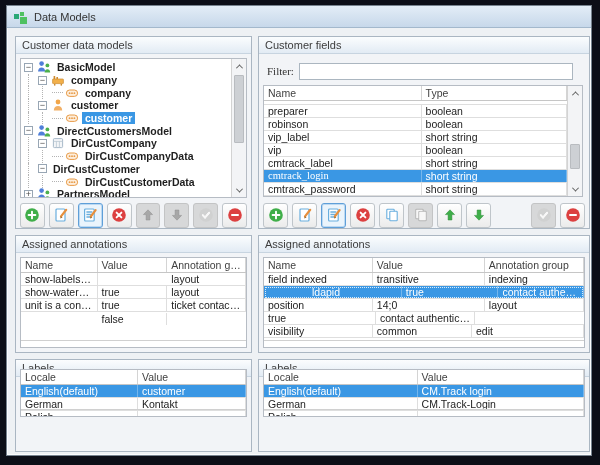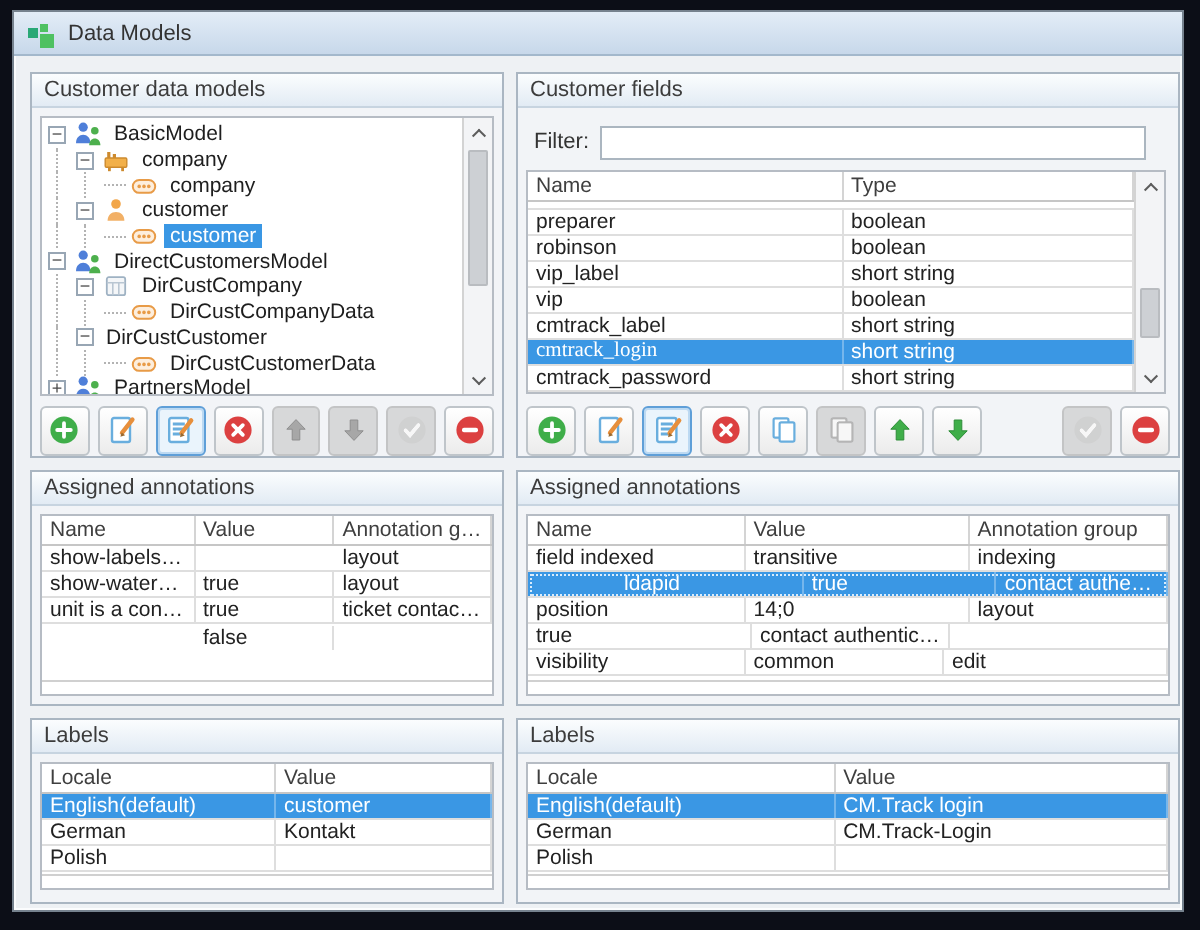--- a/index.html
+++ b/index.html
@@ -32,51 +32,51 @@
   #p-fields { left:251px; top:7px;   width:332px; height:193px; }
   #p-ann-l  { left:8px;   top:206px; width:237px; height:118px; }
   #p-ann-r  { left:251px; top:206px; width:332px; height:118px; }
   #p-lab-l  { left:8px;   top:330px; width:237px; height:93px; }
   #p-lab-r  { left:251px; top:330px; width:332px; height:93px; }
 
   .inner-box { position:absolute; background:#fff; border:1px solid #b6bcc4; overflow:hidden; }
   #tree-box   { left:4px; top:21px; right:4px; height:140px; }
   #fields-box { left:4px; top:48px; right:6px; height:112px; }
   .ann-box    { left:4px; top:21px; right:4px; bottom:4px; }
-  .lab-box    { left:4px; top:21px; right:4px; height:64px; }
+  .lab-box    { left:4px; top:9px; right:4px; height:48px; }
 
   
   .tree { position:absolute; left:0; top:0; right:15px; bottom:0; overflow:hidden; padding-top:2px; }
   .tree-row { display:flex; align-items:center; height:12.7px; padding-left:3px;
               font-size:10.5px; color:#1e1e1e; white-space:nowrap; }
   .guide { width:10px; margin-left:4px; height:100%; border-left:1px dotted #b3b3b3; }
   .exp { width:9px; height:9px; flex:0 0 9px; border:1px solid #98a6b4; background:#fff;
          font-size:9px; line-height:7px; text-align:center; color:#4a4a4a; margin-right:3px; }
   .exp-sp { width:11px; flex:0 0 11px; border-bottom:1px dotted #b3b3b3; height:1px; align-self:center; margin-right:1px;}
   .tree-icon { width:15px; height:14px; flex:0 0 15px; margin-right:3px; display:flex;
                align-items:center; justify-content:center; }
-  .tree-label { padding:0 3px; line-height:12px; }
+  .tree-label { padding:0 3px; line-height:12px;font-weight:bold; }
   .tree-label.selected { background:#3a97e4; color:#fff; }
 
   
   .toolbar { position:absolute; left:4px; right:4px; top:165px; height:26px;
              display:flex; align-items:center; gap:4px; }
   .tbtn { width:25px; height:25px; border:1px solid #bfc5ca; border-radius:3px;
           background:linear-gradient(#ffffff,#ebebeb); display:flex;
           align-items:center; justify-content:center; }
   .tbtn.active { border-color:#5f9fd8; background:#eaf4fc;
                  box-shadow: inset 0 0 0 1px #bcd9f2; }
   .tbtn.disabled { background:#d7d8d9; border-color:#c3c4c5; }
   .tbtn.disabled svg { filter: grayscale(1) brightness(1.08) opacity(.8); }
   .tbtn.gap { margin-left:auto; }
 
   
   .filter-row { position:absolute; left:8px; right:16px; top:25px; height:18px;
                 display:flex; align-items:center; }
-  .filter-row label { font-size:11px; color:#333; }
+  .filter-row label { font-size:11px; color:#333;font-family:Liberation Serif, serif; }
   .filter-row input { flex:1; height:17px; margin-left:5px; border:1px solid #abb6c0;
                       font-size:11px; padding:0 3px; font-family:"Liberation Sans",sans-serif; }
 
   
   .tbl { position:absolute; left:0; top:0; right:0; bottom:0; font-size:10.5px; color:#222; }
   .tbl.with-scroll { right:15px; }
   .trow { display:flex; height:13px; border-bottom:1px solid #dedede; background:#fff; }
   .trow.head { height:15px; border-bottom:1px solid #c6c6c6; color:#3f3f3f; }
   .tc { padding:0 4px; border-right:1px solid #dedede; line-height:12px;
         white-space:nowrap; overflow:hidden; text-overflow:ellipsis; height:100%; }

